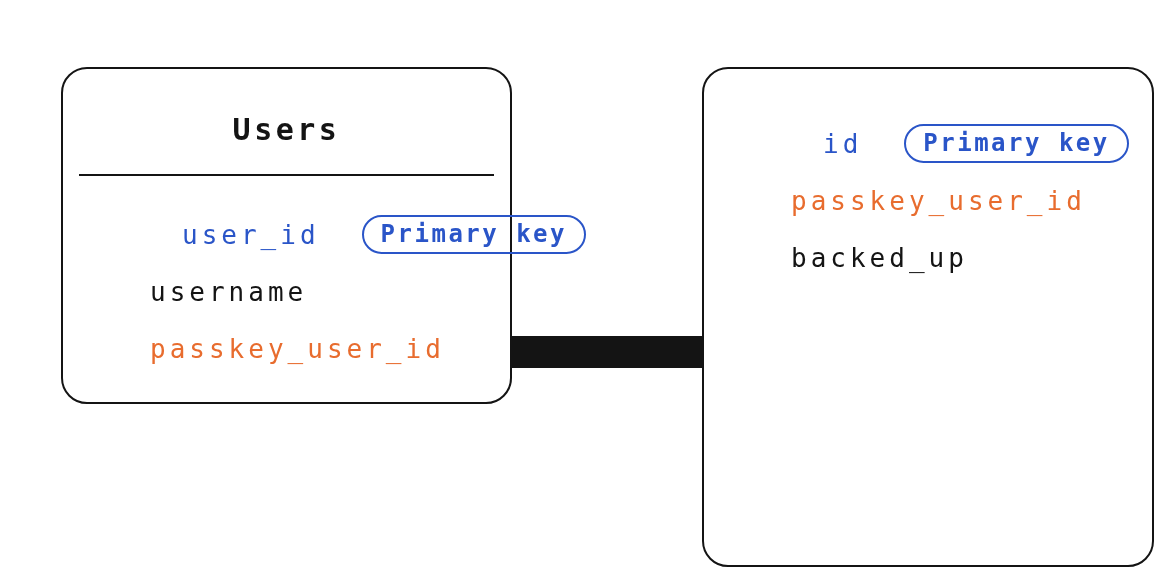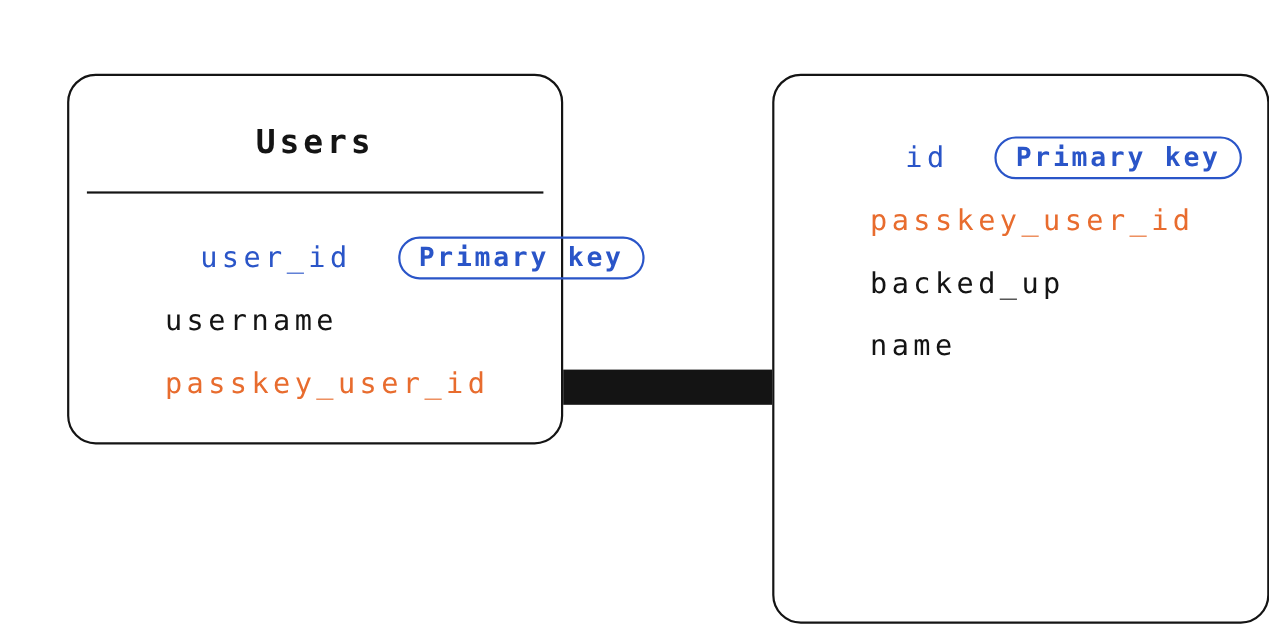--- a/index.html
+++ b/index.html
@@ -104,19 +104,16 @@
       <div class="field-row">
         <span class="field-name c-blue">id</span>
         <span class="pk-badge">Primary key</span>
       </div>
       <div class="field-row">
         <span class="field-name c-orange">passkey_user_id</span>
       </div>
       <div class="field-row">
         <span class="field-name">backed_up</span>
       </div>
-      <div class="field-row">
-        <span class="field-name">name</span>
-      </div>
     </div>
   </div>
 
 </div>
 
 </body></html>

